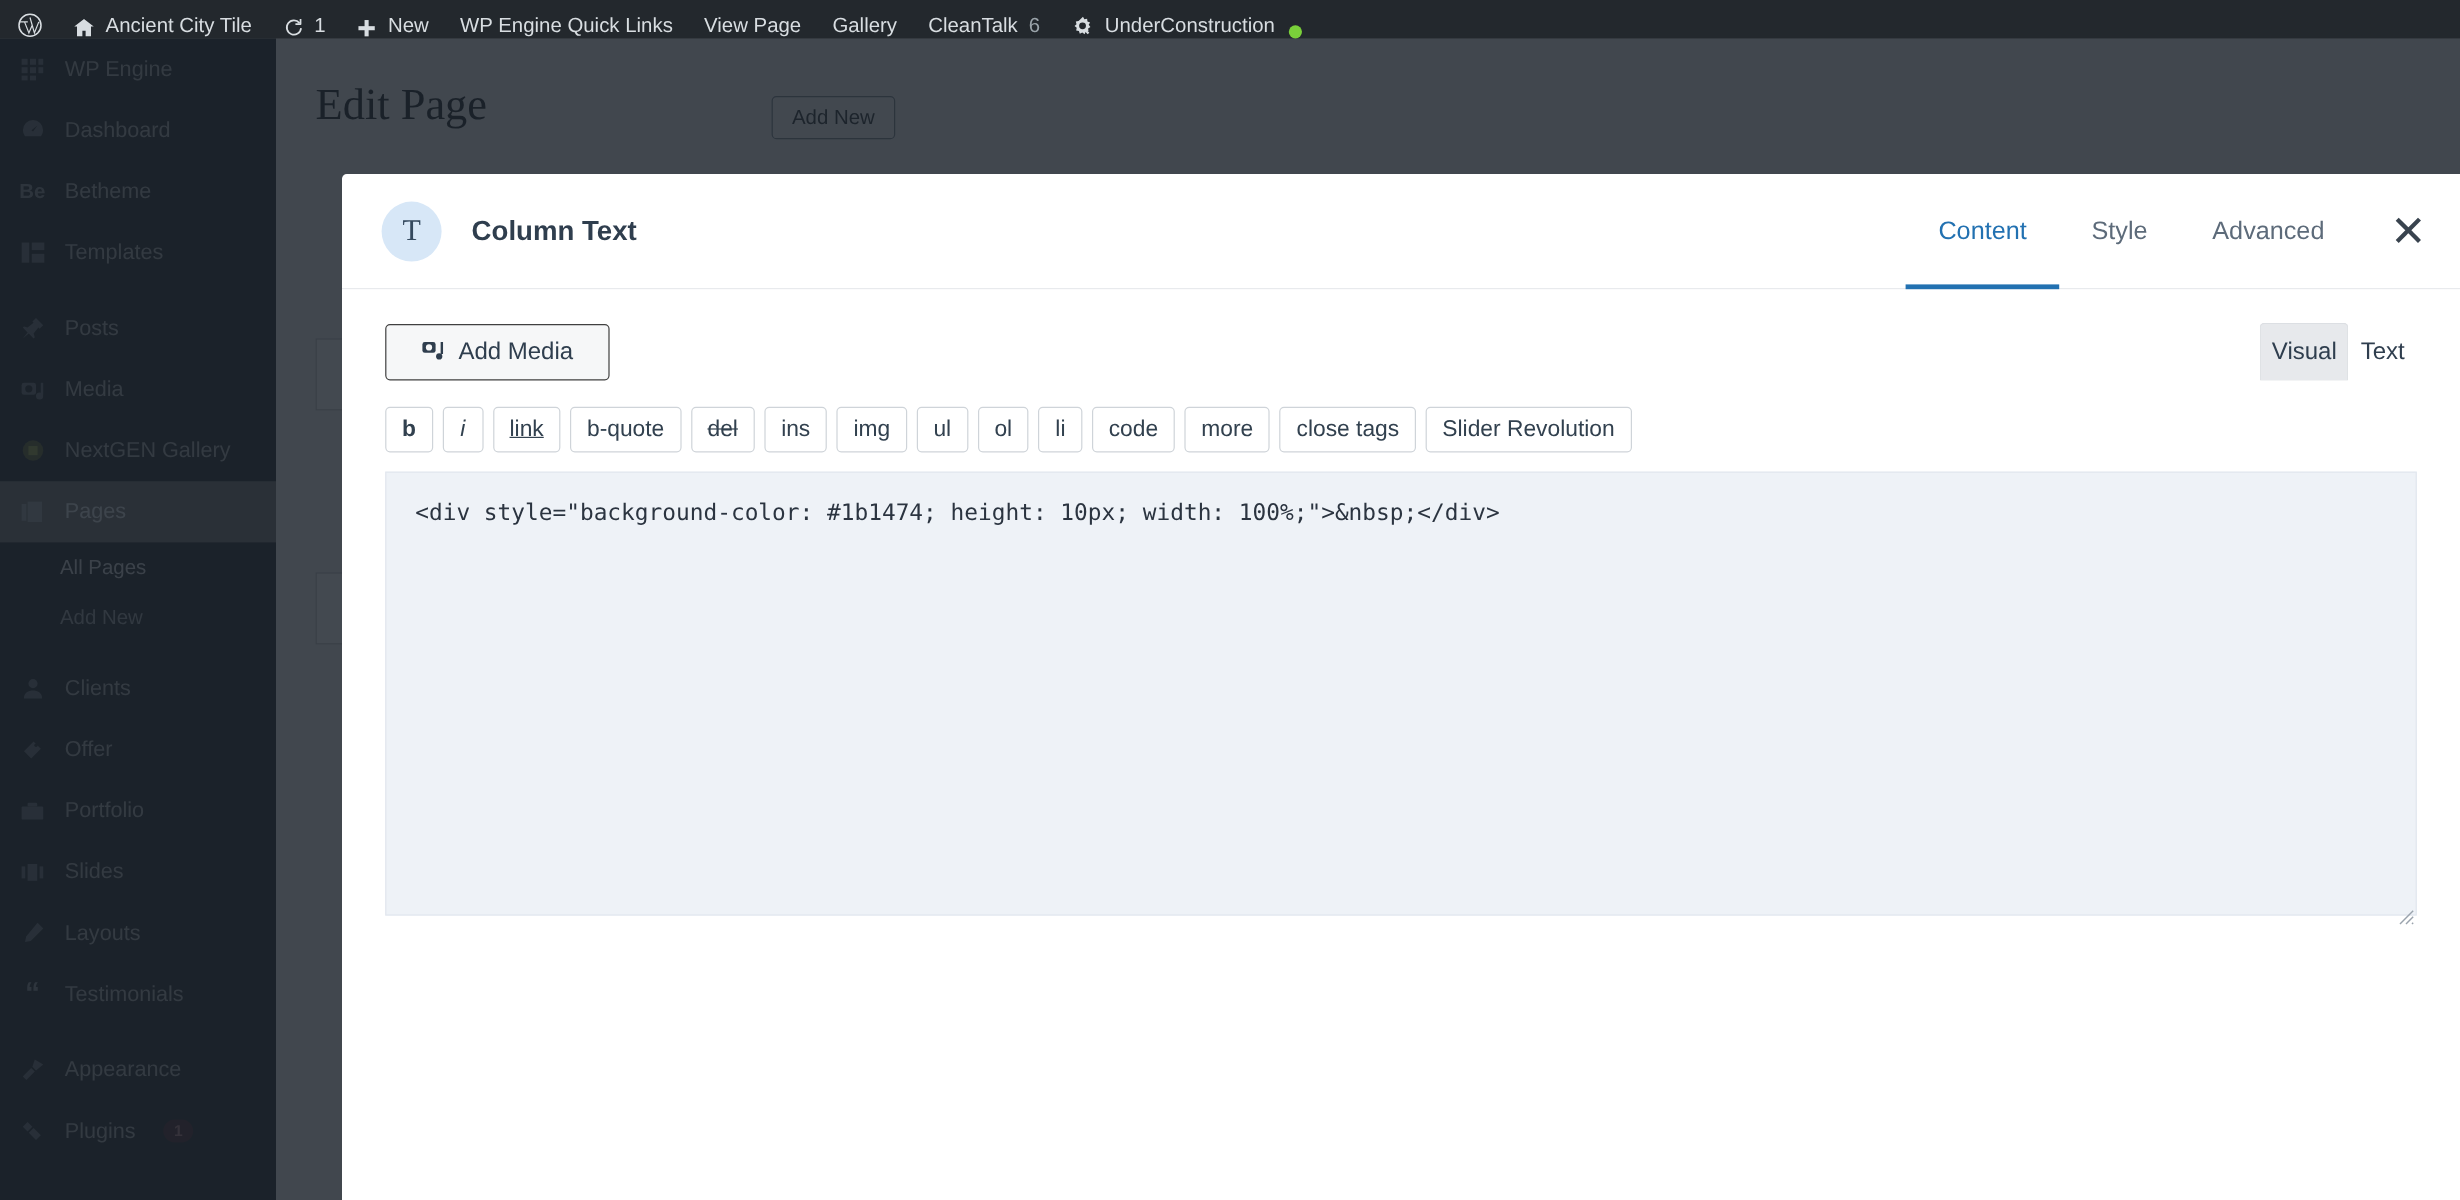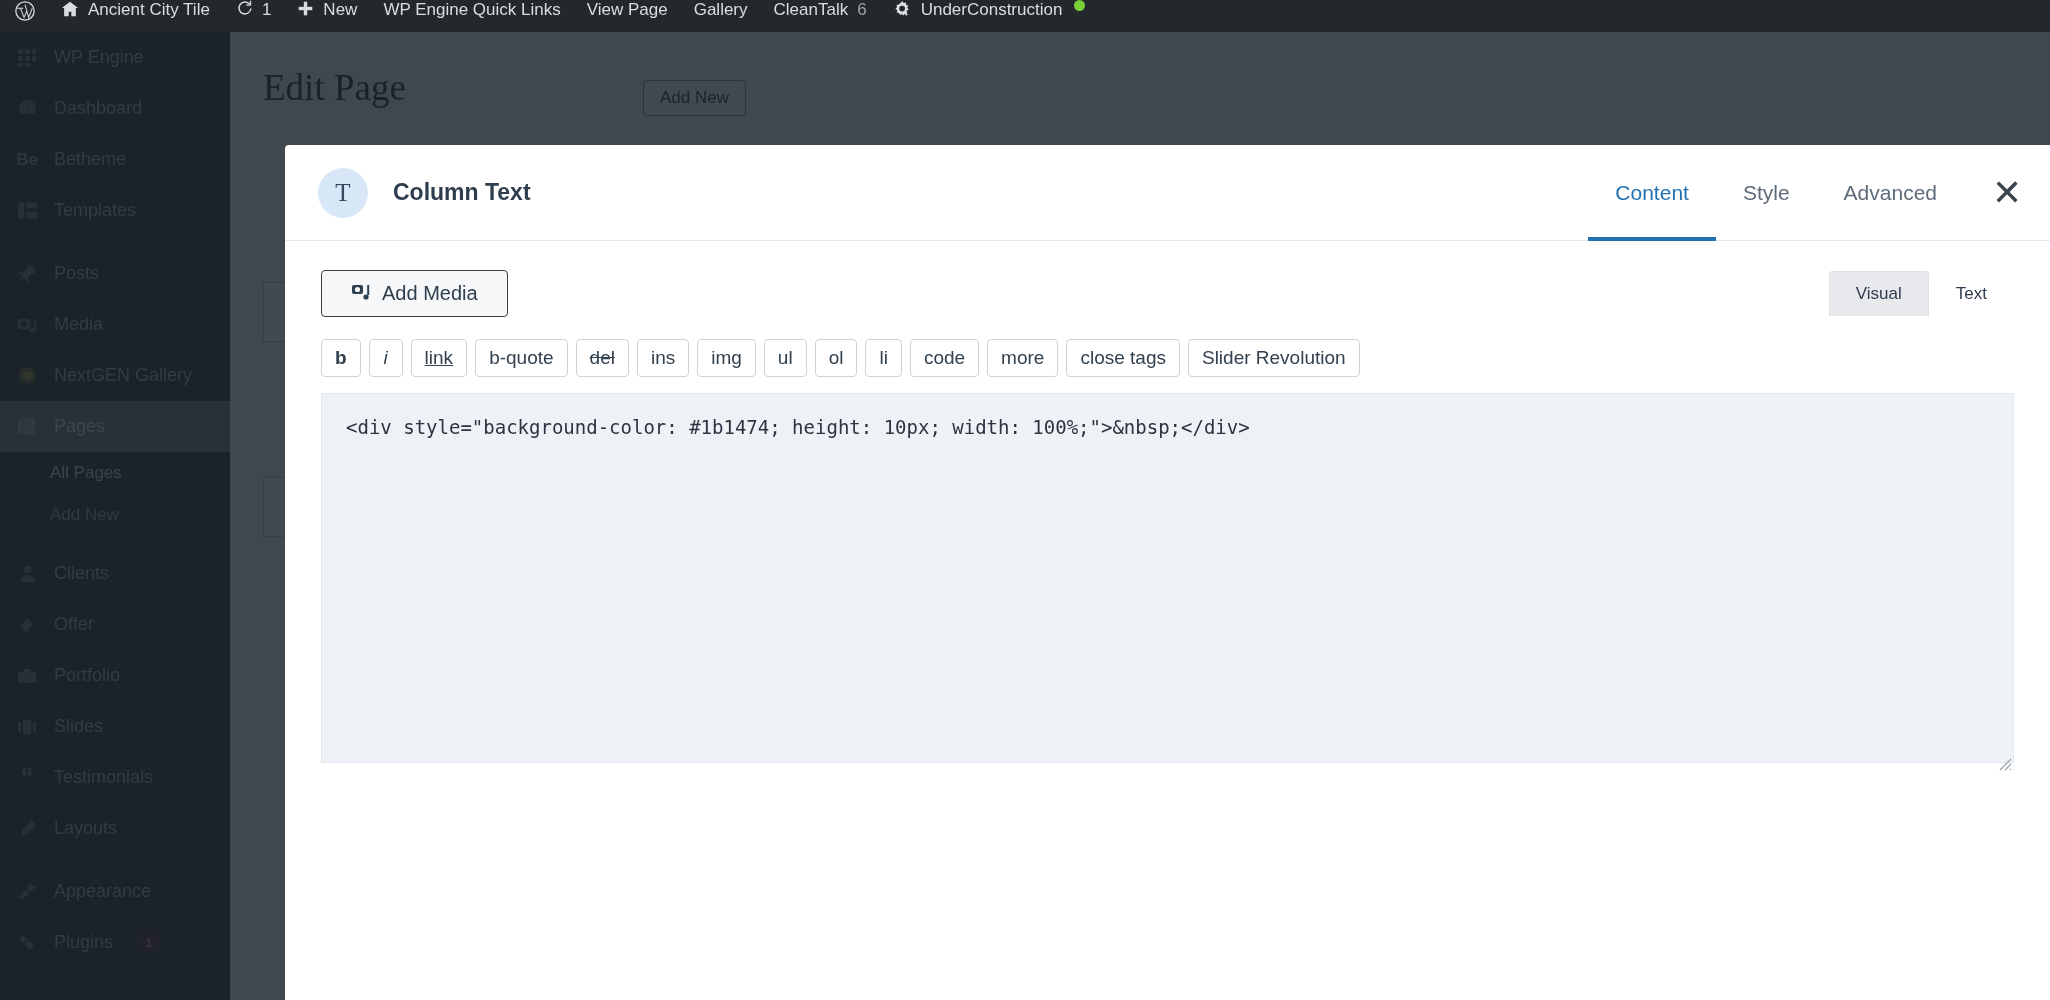--- a/index.html
+++ b/index.html
@@ -12,21 +12,21 @@
   
   #adminbar {
     position: absolute; top: 0; left: 0;
     width: 2050px; height: 32px;
     background: #23282d;
     display: flex; align-items: center;
     color: #b9bfc4; font-size: 17px;
     z-index: 40;
   }
   .ab-item {
-    display: flex; align-items: flex-start; gap: 9px;
+    display: flex; align-items: flex-end; gap: 9px;
     height: 32px; padding: 0 13px;
     color: #d8dde1; white-space: nowrap;
   }
   .ab-item.logo { padding: 0 12px 0 14px; }
   .ab-count { color: #9aa3a9; }
   .ab-icon { display: inline-flex; align-items: center; justify-content: center; }
   .dot-green {
     width: 11px; height: 11px; border-radius: 50%;
     background: #7ad03a; display: inline-block; margin-left: 3px;
   }
@@ -146,21 +146,21 @@
     margin-bottom: 22px;
   }
   #add-media {
     display: flex; align-items: flex-start; gap: 11px;
     border: 1px solid #404040; border-radius: 4px;
     background: #f6f7f8; color: #2f3e4e;
     font-size: 20px; padding: 11px 29px;
   }
   #vt-switch { margin-left: auto; display: flex; }
   .vt-btn {
-    font-size: 17px; padding: 12px 26px; color: #2f3e4e;
+    font-size: 20px; padding: 12px 9px; color: #2f3e4e;
     background: #e7e9ec; border: 1px solid #dcdfe3;
     border-bottom: none; border-radius: 4px 4px 0 0; text-align: right;
   }
   .vt-btn.inactive { background: #fff; border-color: transparent; }
   #quicktags { display: flex; gap: 8px; flex-wrap: nowrap; }
   .qt {
     border: 1px solid #cfd4d9; border-radius: 4px;
     background: #fff; color: #32414f;
     font-size: 19px; padding: 7px 13px; min-width: 34px;
     text-align: center; white-space: nowrap;
@@ -311,30 +311,30 @@
     <span class="mi-icon">
       <svg width="20" height="20" viewBox="0 0 20 20" fill="#6a7279">
           <rect x="1" y="5" width="3" height="10"></rect>
           <rect x="6" y="3" width="8" height="14"></rect>
           <rect x="16" y="5" width="3" height="10"></rect>
         </svg>
     </span>
     <span>Slides</span>
   </div>
   <div class="menu-item">
+    <span class="mi-icon">
+      <svg width="19" height="19" viewBox="0 0 20 20" fill="#6a7279">
+          <path d="M14 1l5 5-11 11-5 1 1-5z"></path>
+        </svg>
+    </span>
+    <span>Layouts</span>
+  </div>
+  <div class="menu-item">
     <span class="mi-icon" style="font-size:25px;">“</span>
     <span>Testimonials</span>
-  </div>
-  <div class="menu-item">
-    <span class="mi-icon">
-      <svg width="19" height="19" viewBox="0 0 20 20" fill="#6a7279">
-          <path d="M14 1l5 5-11 11-5 1 1-5z"></path>
-        </svg>
-    </span>
-    <span>Layouts</span>
   </div>
   <div class="menu-gap"></div>
   <div class="menu-item">
     <span class="mi-icon">
       <svg width="20" height="20" viewBox="0 0 20 20" fill="#6a7279">
           <path d="M12 1l7 4-6 5-3-3z"></path>
           <path d="M9 8l3 3-7 7-3-3z"></path>
         </svg>
     </span>
     <span>Appearance</span>

